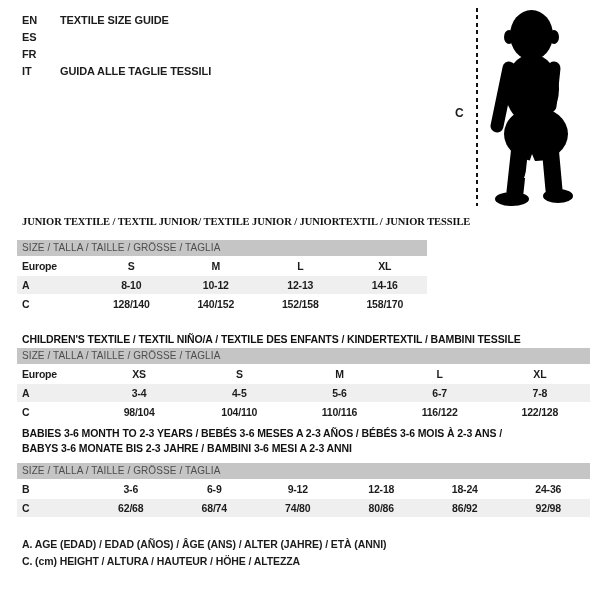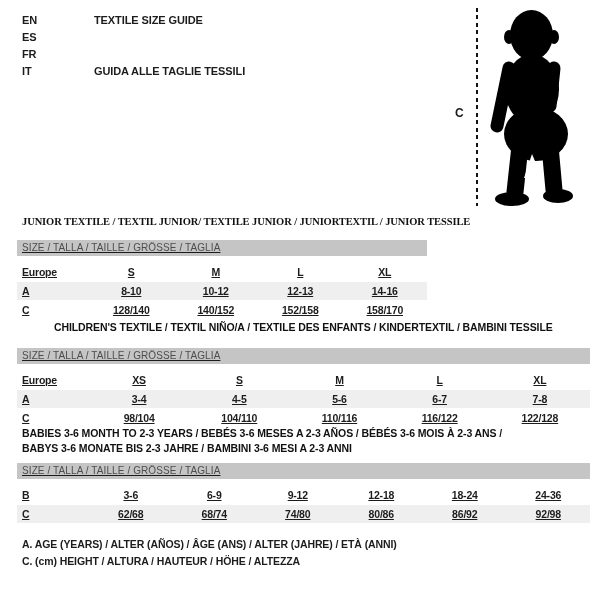--- a/index.html
+++ b/index.html
@@ -5,46 +5,46 @@
   html,body{margin:0;padding:0;}
   body{
     width:600px;height:600px;background:#ffffff;
     font-family:"Liberation Sans","DejaVu Sans",sans-serif;
     color:#1c1c1c;
   }
   .page{position:relative;width:600px;height:600px;background:#fff;overflow:hidden;}
 
   
   .lang-header{position:absolute;left:22px;top:12px;}
-  .lang-row{display:flex;line-height:17px;font-size:11px;font-weight:bold;letter-spacing:-0.1px;gap:34px;}
+  .lang-row{display:flex;line-height:17px;font-size:11px;font-weight:bold;letter-spacing:-0.1px;}
   .lang-code{width:38px;}
   .lang-title{white-space:nowrap;}
 
   
   .measure-line{
     position:absolute;left:476px;top:8px;width:2px;height:198px;
     background:repeating-linear-gradient(to bottom,#121212 0 4px,transparent 4px 7.5px);
   }
   .measure-label{position:absolute;left:455px;top:106px;font-size:12px;font-weight:bold;}
   .baby-svg{position:absolute;left:486px;top:6px;}
 
   
   .tbl-title{
     position:absolute;left:22px;font-size:10.5px;font-weight:bold;
     letter-spacing:-0.1px;white-space:nowrap;color:#111;
   }
   .tbl-title .line{display:block;line-height:15px;}
-  .size-table{position:absolute;text-decoration:underline;}
+  .size-table{position:absolute;}
   .bar{
     height:16px;background:#c5c5c5;color:#4d4d4d;
     font-size:10px;line-height:16px;padding-left:5px;font-weight:normal;
     letter-spacing:0.1px;
   }
   .size-table table{
-    width:100%;border-collapse:collapse;table-layout:fixed;margin-top:7px;
+    width:100%;border-collapse:collapse;table-layout:fixed;margin-top:1px;
   }
   .size-table td{
     height:18px;font-size:10.5px;font-weight:bold;text-align:center;
     letter-spacing:-0.2px;border-bottom:1px solid #ffffff;padding:0;
   }
   .size-table td.lbl{width:72px;text-align:left;padding-left:5px;}
   .size-table tr.shaded{background:#efefef;}
 
   
   .footnotes{position:absolute;left:22px;top:536px;}
@@ -129,21 +129,21 @@
         <td class="lbl">C</td>
         <td>128/140</td>
         <td>140/152</td>
         <td>152/158</td>
         <td>158/170</td>
       </tr>
     </tbody>
       </table>
   </div>
 
-  <div class="tbl-title" style="top:321px;margin-left:32px;">CHILDREN'S TEXTILE / TEXTIL NIÑO/A / TEXTILE DES ENFANTS / KINDERTEXTIL / BAMBINI TESSILE</div>
+  <div class="tbl-title" style="top:333px;">CHILDREN'S TEXTILE / TEXTIL NIÑO/A / TEXTILE DES ENFANTS / KINDERTEXTIL / BAMBINI TESSILE</div>
   <div class="size-table" style="left:17px;top:348px;width:573px;">
     <div class="bar">SIZE / TALLA / TAILLE / GRÖSSE / TAGLIA</div>
     <table>
       <colgroup>
           <col style="width:72px">
           <col>
           <col>
           <col>
           <col>
           <col>
@@ -210,17 +210,17 @@
         <td>74/80</td>
         <td>80/86</td>
         <td>86/92</td>
         <td>92/98</td>
       </tr>
     </tbody>
       </table>
   </div>
 
   <div class="footnotes">
-    <div class="footnote">A. AGE (YEARS) / ALTER (AÑOS) / ÂGE (ANS) / ALTER (JAHRE) / ETÀ (ANNI)</div>
+    <div class="footnote">A. AGE (EDAD) / EDAD (AÑOS) / ÂGE (ANS) / ALTER (JAHRE) / ETÀ (ANNI)</div>
     <div class="footnote">C. (cm) HEIGHT / ALTURA / HAUTEUR / HÖHE / ALTEZZA</div>
   </div>
 
 </div>
 
 </body></html>

